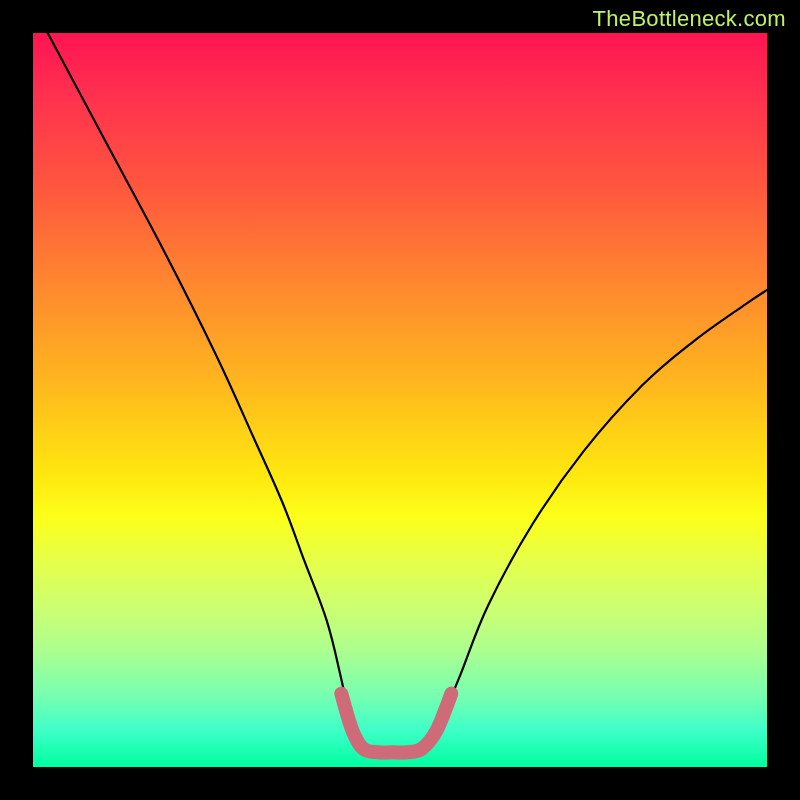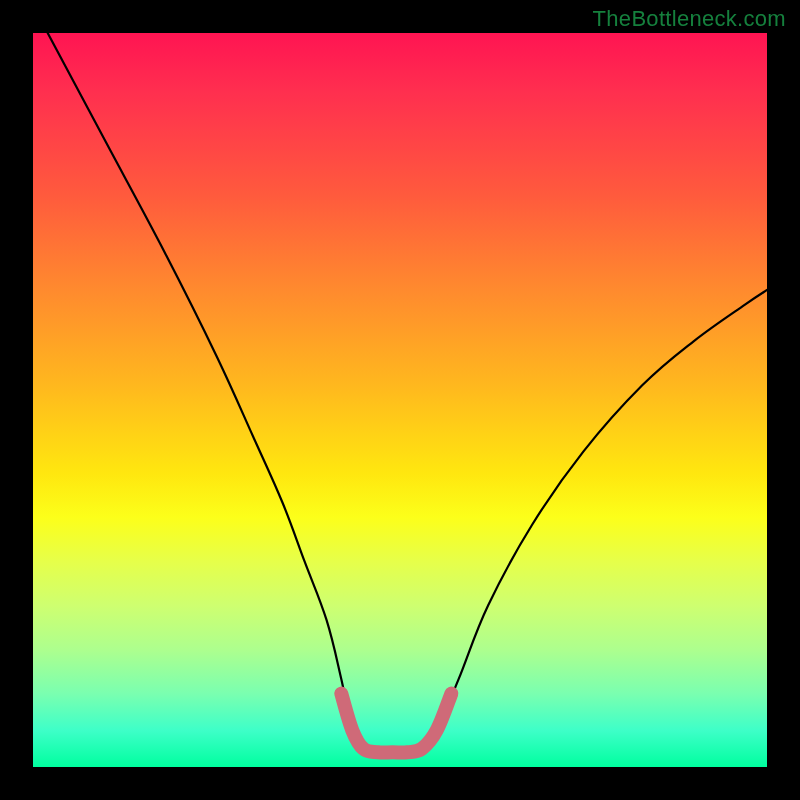--- a/index.html
+++ b/index.html
@@ -40,21 +40,21 @@
       #adff8e 84%,
       #7affb0 90%,
       #3effc8 95%,
       #00ff9f 100%
     );
   }
   .watermark {
     position: absolute;
     top: 6px;
     right: 14px;
-    color: #15803d;
+    color: #bef264;
     font-size: 22px;
     font-weight: 500;
     letter-spacing: 0.3px;
     user-select: none;
   }
   svg.curve {
     position: absolute;
     left: 0;
     top: 0;
     width: 734px;

